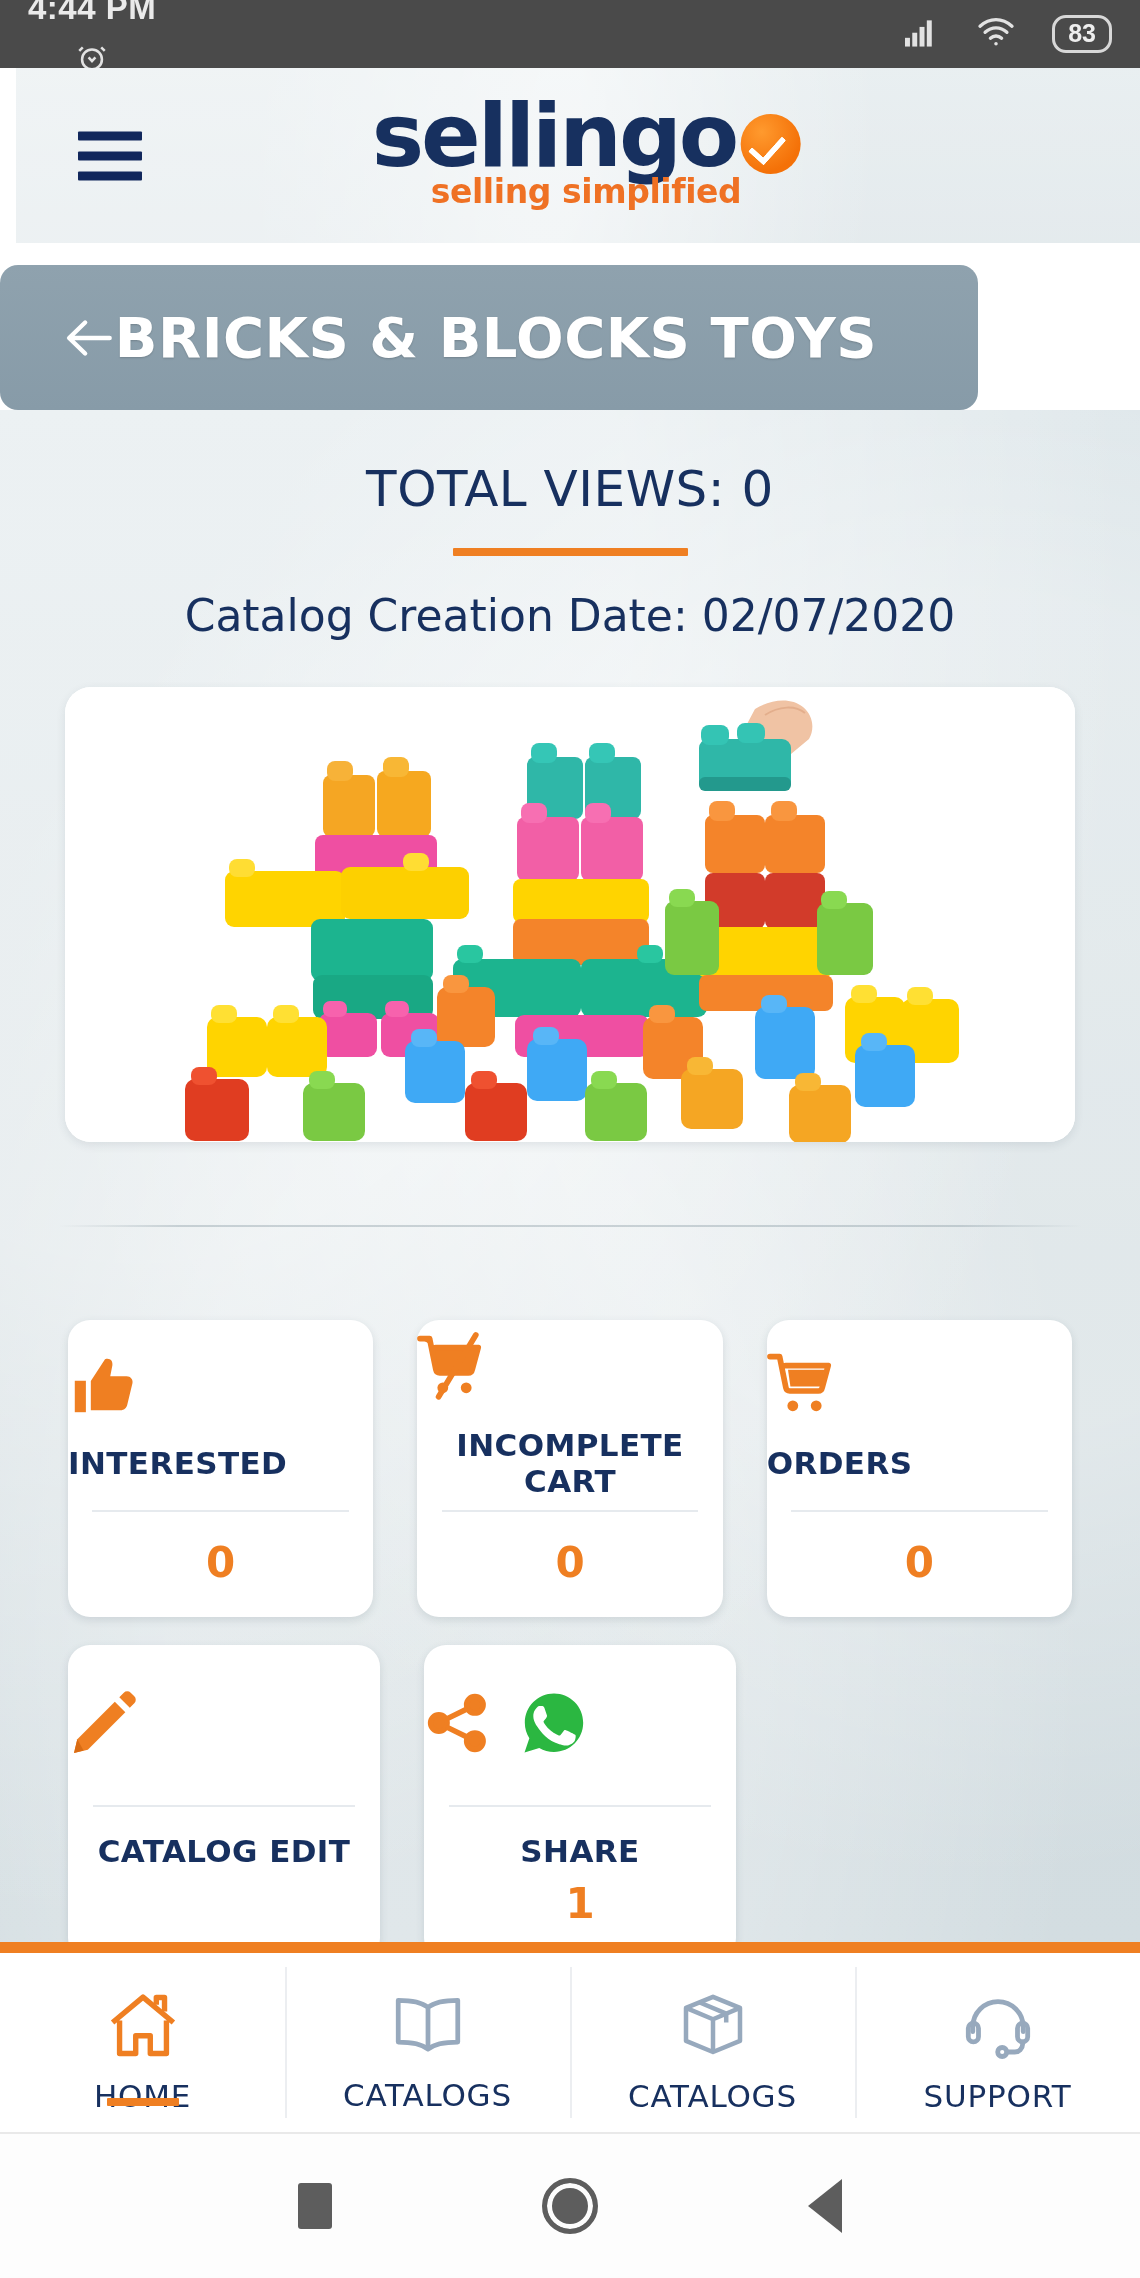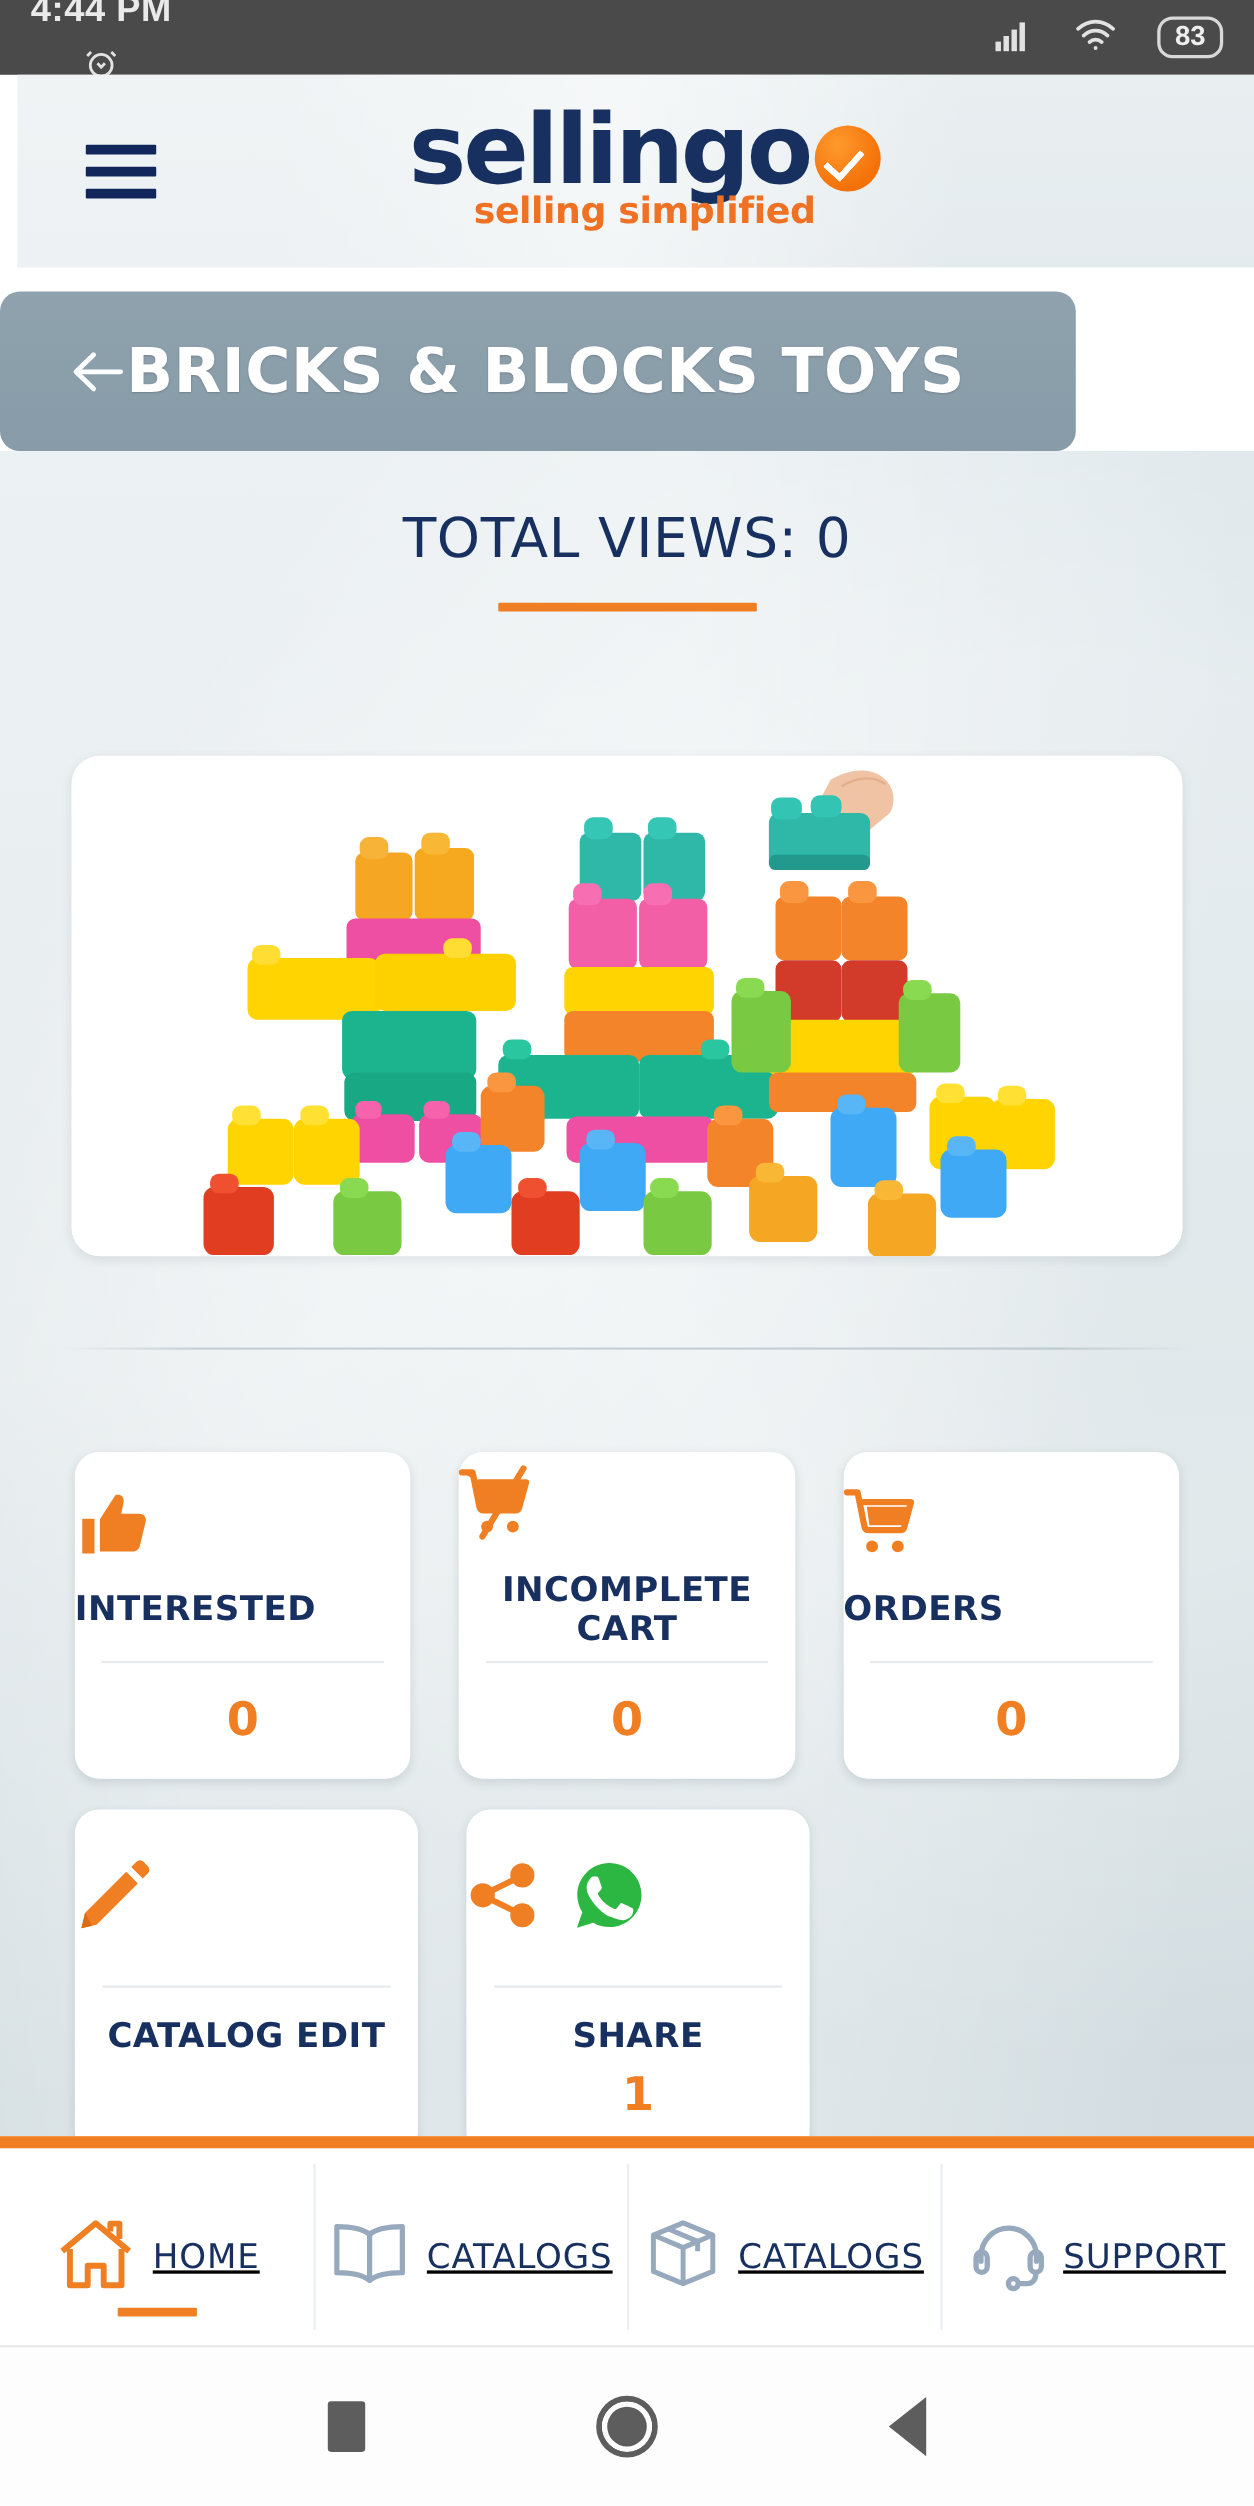--- a/index.html
+++ b/index.html
@@ -161,24 +161,23 @@
   }
   .card.v2 .card-bottom .card-count{ padding:0; }
 
   
   .bottomnav{
     position:absolute; top:1942px; left:0; width:1140px; height:190px;
     background:#fff; border-top:11px solid #ef7f22;
     display:flex;
   }
   .navitem{
-    flex:1; display:flex; align-items:center;
+    flex:1; display:flex; flex-direction:column; align-items:center;
     justify-content:center; gap:14px; position:relative; cursor:pointer;
     padding-top:18px;
-    text-decoration:underline;
   }
   .navitem + .navitem::before{
     content:""; position:absolute; left:0; top:14px; bottom:14px; width:2px;
     background:#eceef1;
   }
   .nav-label{
     color:#17305f; font-size:31px; letter-spacing:.8px;
     font-family:"DejaVu Sans", sans-serif;
   }
   .nav-underline{
@@ -262,20 +261,21 @@
         <path d="M20 12H4.5M10.5 6 4.3 12l6.2 6"></path>
       </svg>
     </span>
     <span class="title-text">BRICKS &amp; BLOCKS TOYS</span>
   </div>
 
   <div class="body">
 
     <div class="views-title">TOTAL VIEWS: 0</div>
     <div class="views-rule"></div>
+    <div class="created">Catalog Creation Date: 02/07/2020</div>
 
     <div class="img-card">
       <svg class="blocks-svg" viewBox="0 0 1010 455">
         <rect width="1010" height="455" fill="#ffffff"></rect>
         <g>
 
           <path d="M690 22c16-10 36-12 48-2 10 8 12 22 6 32l-36 30-34-30z" fill="#f0c3a4"></path>
           <path d="M700 28c14-9 30-10 40-2" stroke="#e3ae8c" stroke-width="2" fill="none"></path>
 
           <g>

